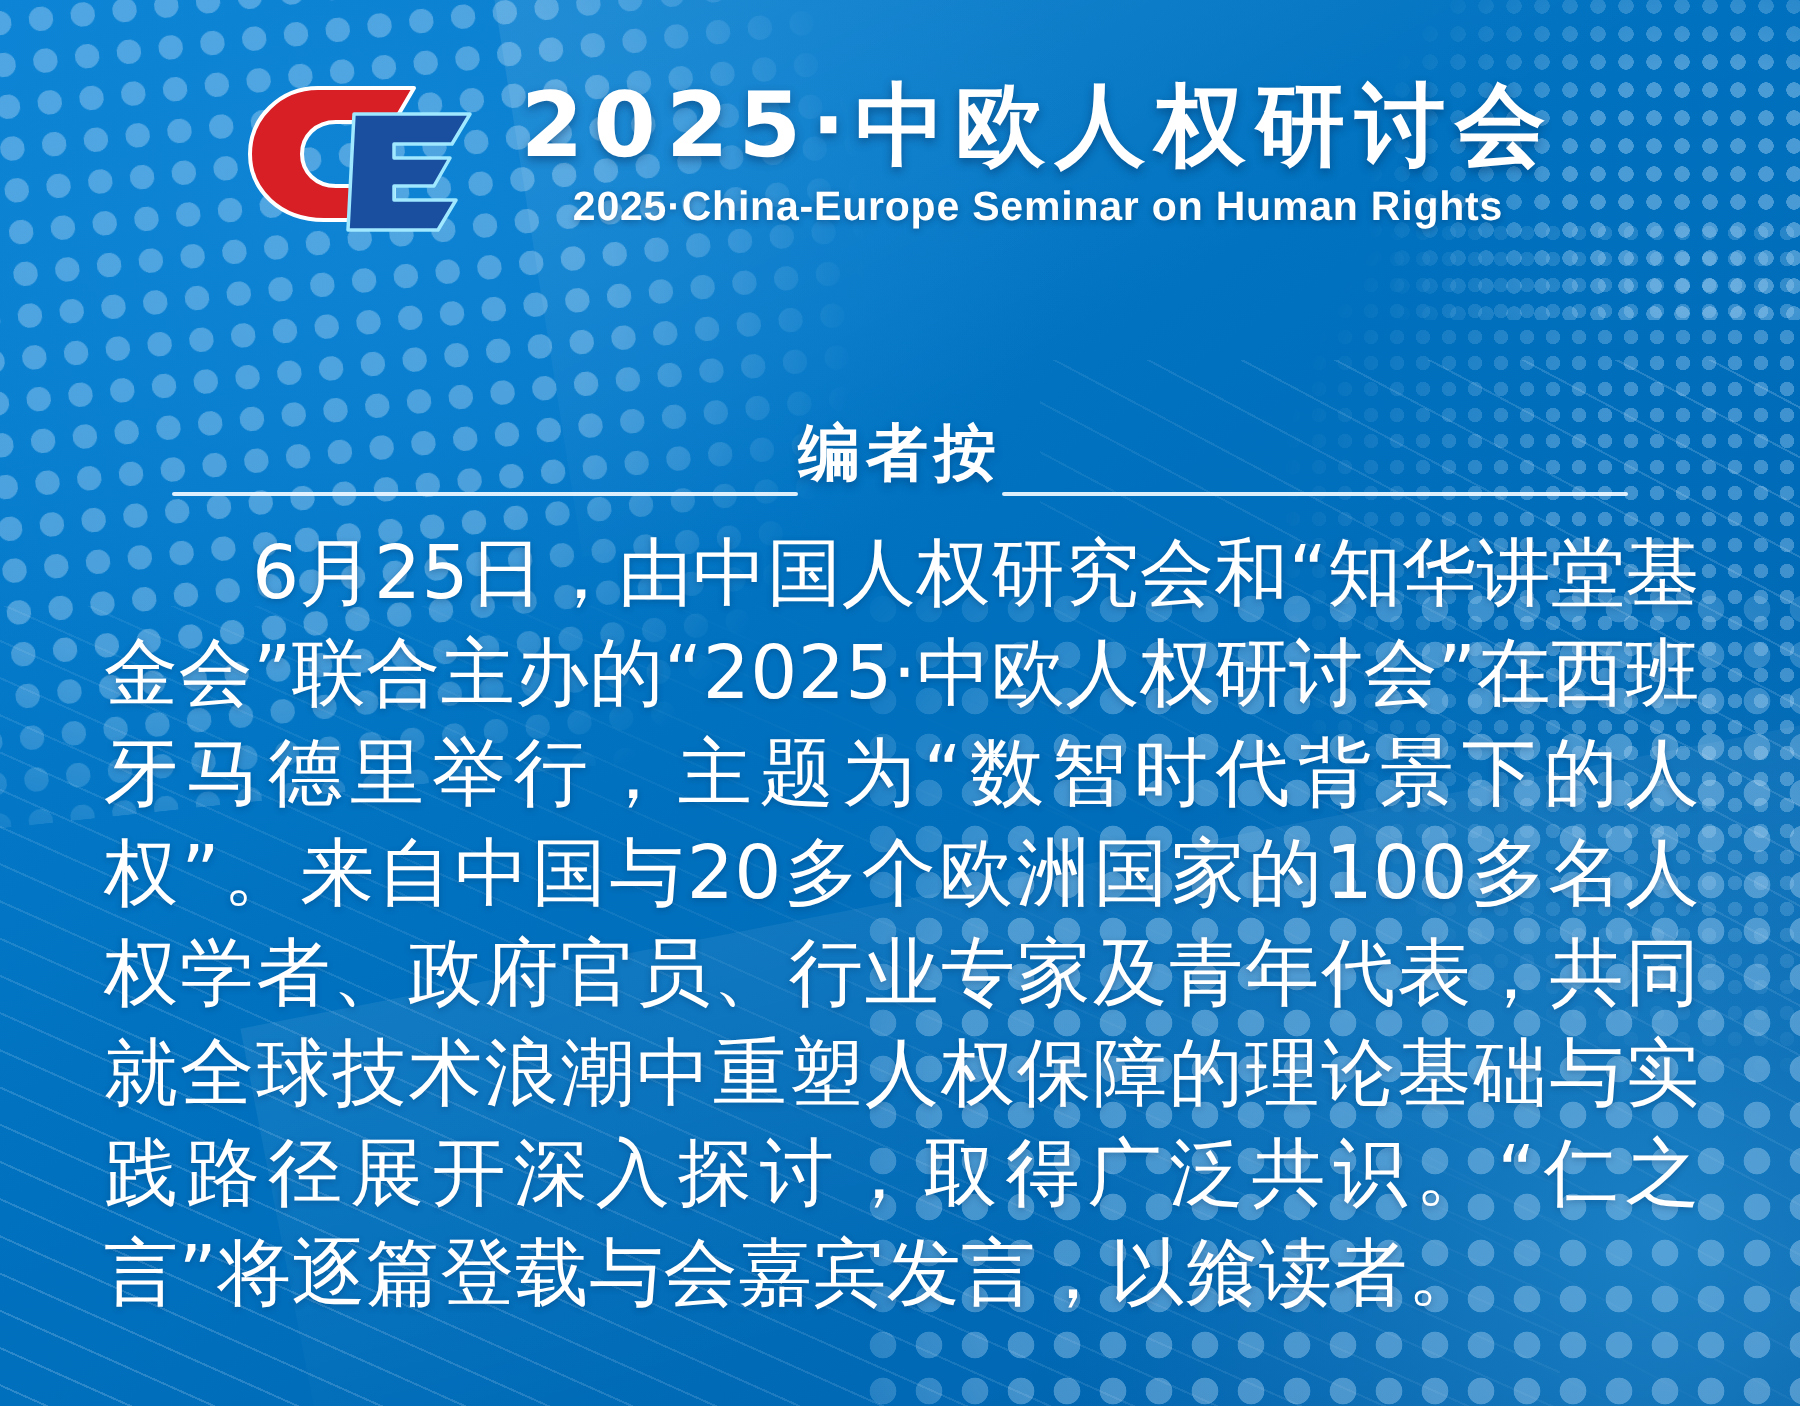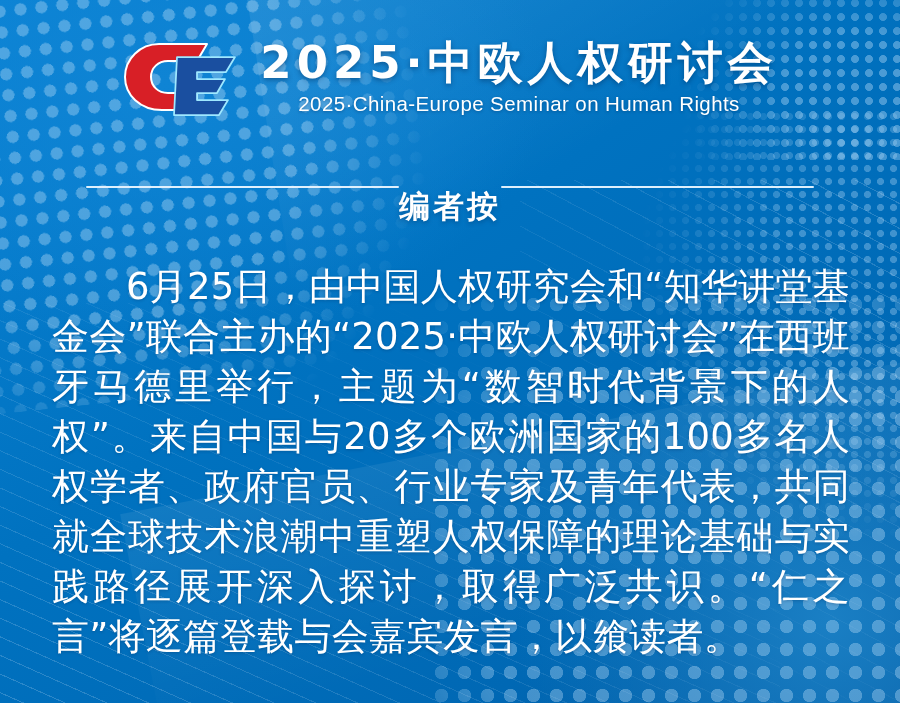--- a/index.html
+++ b/index.html
@@ -88,28 +88,28 @@
   .logo{width:116px;height:86px;flex:0 0 auto;}
   .title-block{display:flex;flex-direction:column;align-items:center;}
   .title-cn{
     font-size:45px;font-weight:bold;color:#ffffff;letter-spacing:5px;
     line-height:1.02;white-space:nowrap;
     text-shadow:0 2px 5px rgba(0,40,85,.45);
     font-family:"DejaVu Sans","Liberation Sans",sans-serif;
   }
   .title-en{
     margin-top:7px;
-    font-size:20.5px;font-weight:normal;color:#ffffff;letter-spacing:.4px;
+    font-size:20.5px;font-weight:bold;color:#ffffff;letter-spacing:.4px;
     white-space:nowrap;text-shadow:0 1px 3px rgba(0,40,85,.4);
   }
 
   
   .section-head{
     position:absolute;left:0;top:186px;width:900px;height:62px;
-    display:flex;align-items:flex-start;justify-content:center;
+    display:flex;align-items:flex-end;justify-content:center;
   }
   .rule{height:2px;width:313px;background:#eaf5ff;opacity:.95;border-radius:1px;}
   .section-title{
     font-size:31px;font-weight:bold;color:#ffffff;letter-spacing:3px;
     white-space:nowrap;text-shadow:0 2px 4px rgba(0,40,85,.35);
     font-family:"DejaVu Serif","Liberation Serif",serif;
   }
 
   
   .body-text{

